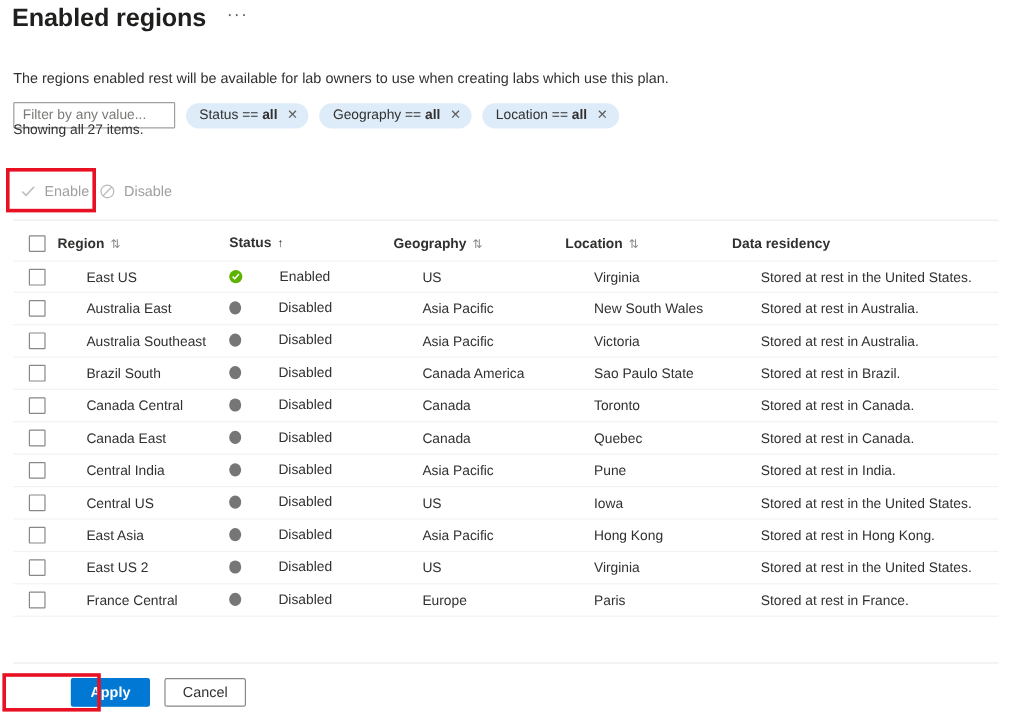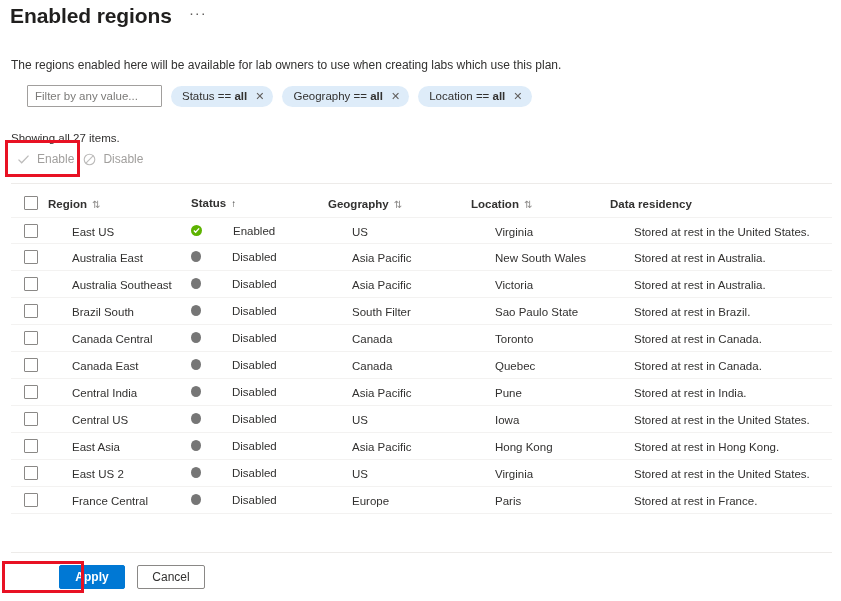--- a/index.html
+++ b/index.html
@@ -30,21 +30,21 @@
 
   .description {
     position: absolute; left: 11px; top: 57px;
     font-size: 12px; color: #323130; line-height: 16px;
     white-space: nowrap;
   }
 
   
   .filter-bar {
     position: absolute; left: 11px; top: 85px;
-    display: flex; align-items: center; gap: 9px; margin-left: 16px;
+    display: flex; align-items: center; gap: 9px;
   }
   .filter-input {
     width: 135px; height: 22px;
     border: 1px solid #a19f9d; background:#fff;
     font-family: "Liberation Sans", sans-serif;
     font-size: 11.5px; color: #323130;
     padding: 0 7px; outline: none; border-radius: 1px;
   }
   .filter-input::placeholder { color: #7b7a78; }
 
@@ -55,21 +55,21 @@
     font-size: 11.5px; color: #323130; white-space: nowrap;
     cursor: pointer;
   }
   .pill b { font-weight: 700; }
   .pill .x {
     color: #605e5c; font-size: 11px; line-height: 1;
     margin-left: 1px;
   }
 
   .showing {
-    position: absolute; left: 11px; top: 132px;
+    position: absolute; left: 11px; top: 103px;
     font-size: 11.5px; color: #323130;
   }
 
   
   .cmdbar {
     position: absolute; left: 12px; top: 148px;
     display: flex; align-items: center; 
   }
   .cmd {
     display: inline-flex; align-items: center; gap: 7px;
@@ -156,21 +156,21 @@
 </head>
 <body>
 
 <div class="page">
 
   <div class="title-row">
     <span class="page-title">Enabled regions</span>
     <span class="ellipsis-btn">···</span>
   </div>
 
-  <div class="description">The regions enabled here will be available for lab owners to use when creating labs which use this plan.</div>
+  <div class="description">The regions enabled rest will be available for lab owners to use when creating labs which use this plan.</div>
 
   <div class="filter-bar">
     <input class="filter-input" type="text" placeholder="Filter by any value..." style="">
 
     <span class="pill">
       <span><span>Status == </span><b>all</b></span>
       <span class="x">✕</span>
     </span>
 
     <span class="pill">
@@ -291,21 +291,21 @@
         </div>
         <div class="row data">
           <div class="c-check">
             <span class="cbx"></span>
           </div>
           <div class="c-region"><span class="cell">Brazil South</span></div>
           <div class="c-status">
             <span class="dot-disabled"></span>
             <span class="cell">Disabled</span>
           </div>
-          <div class="c-geo"><span class="cell">South Filter</span></div>
+          <div class="c-geo"><span class="cell">Canada America</span></div>
           <div class="c-loc"><span class="cell">Sao Paulo State</span></div>
           <div class="c-data"><span class="cell">Stored at rest in Brazil.</span></div>
         </div>
         <div class="row data">
           <div class="c-check">
             <span class="cbx"></span>
           </div>
           <div class="c-region"><span class="cell">Canada Central</span></div>
           <div class="c-status">
             <span class="dot-disabled"></span>

